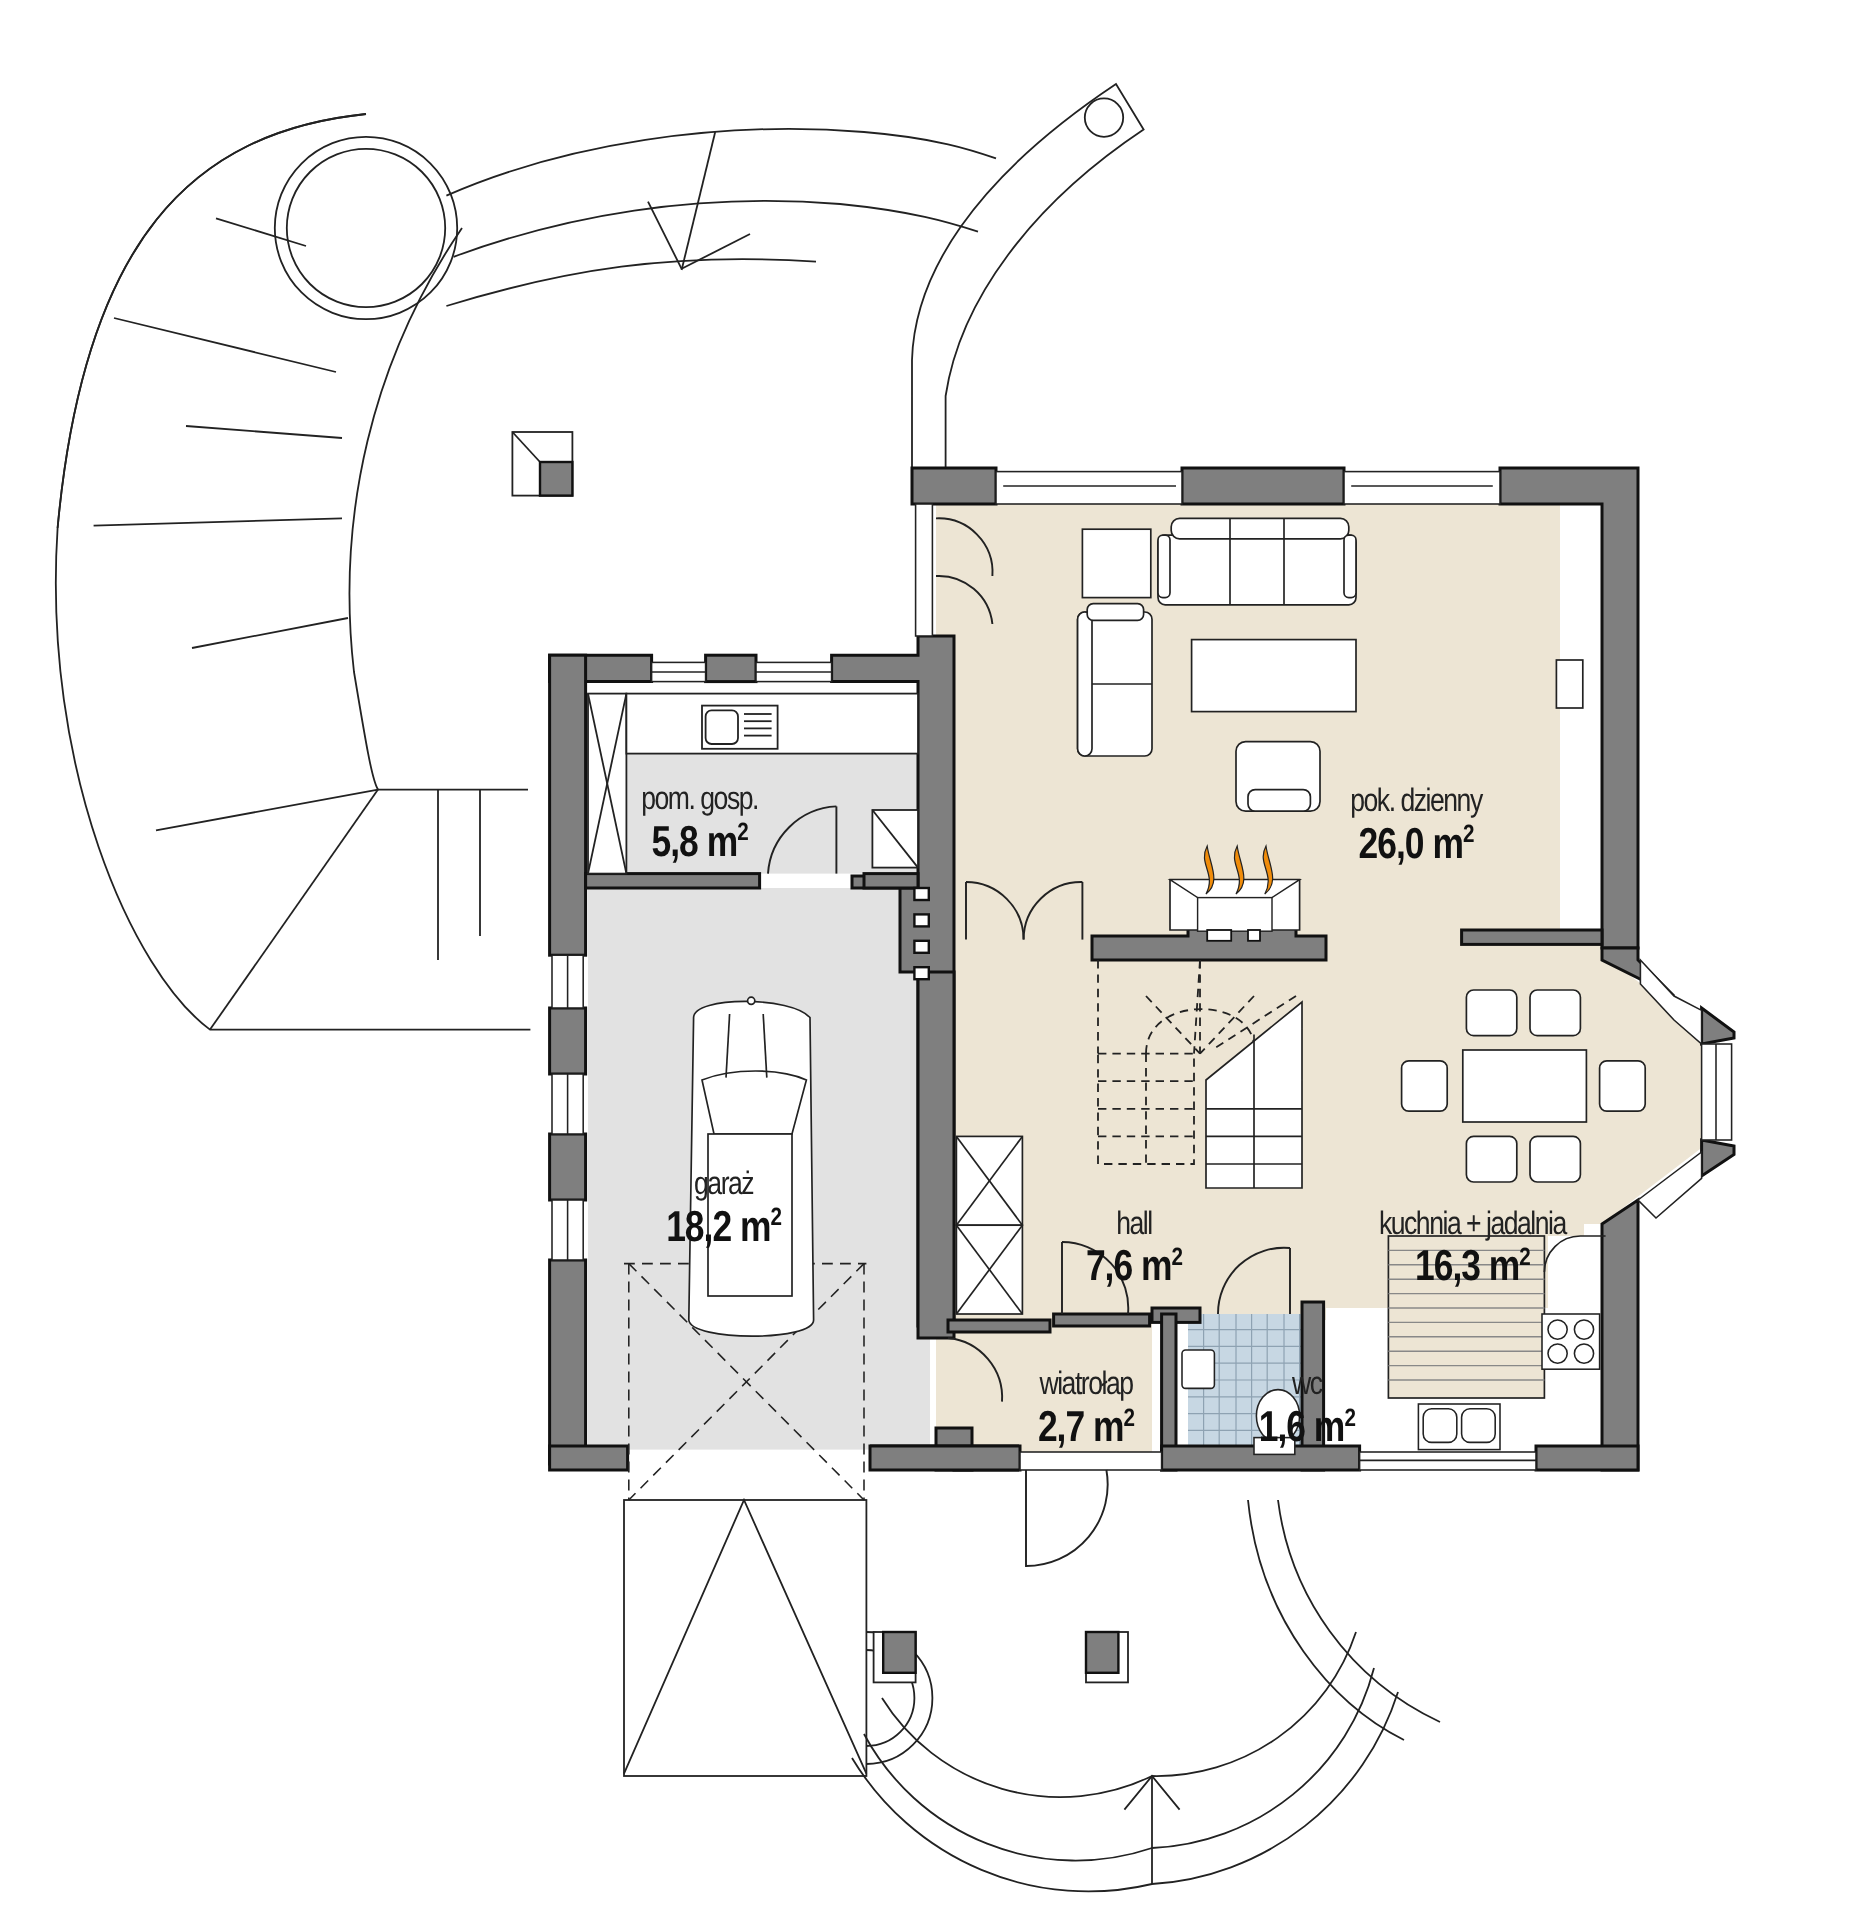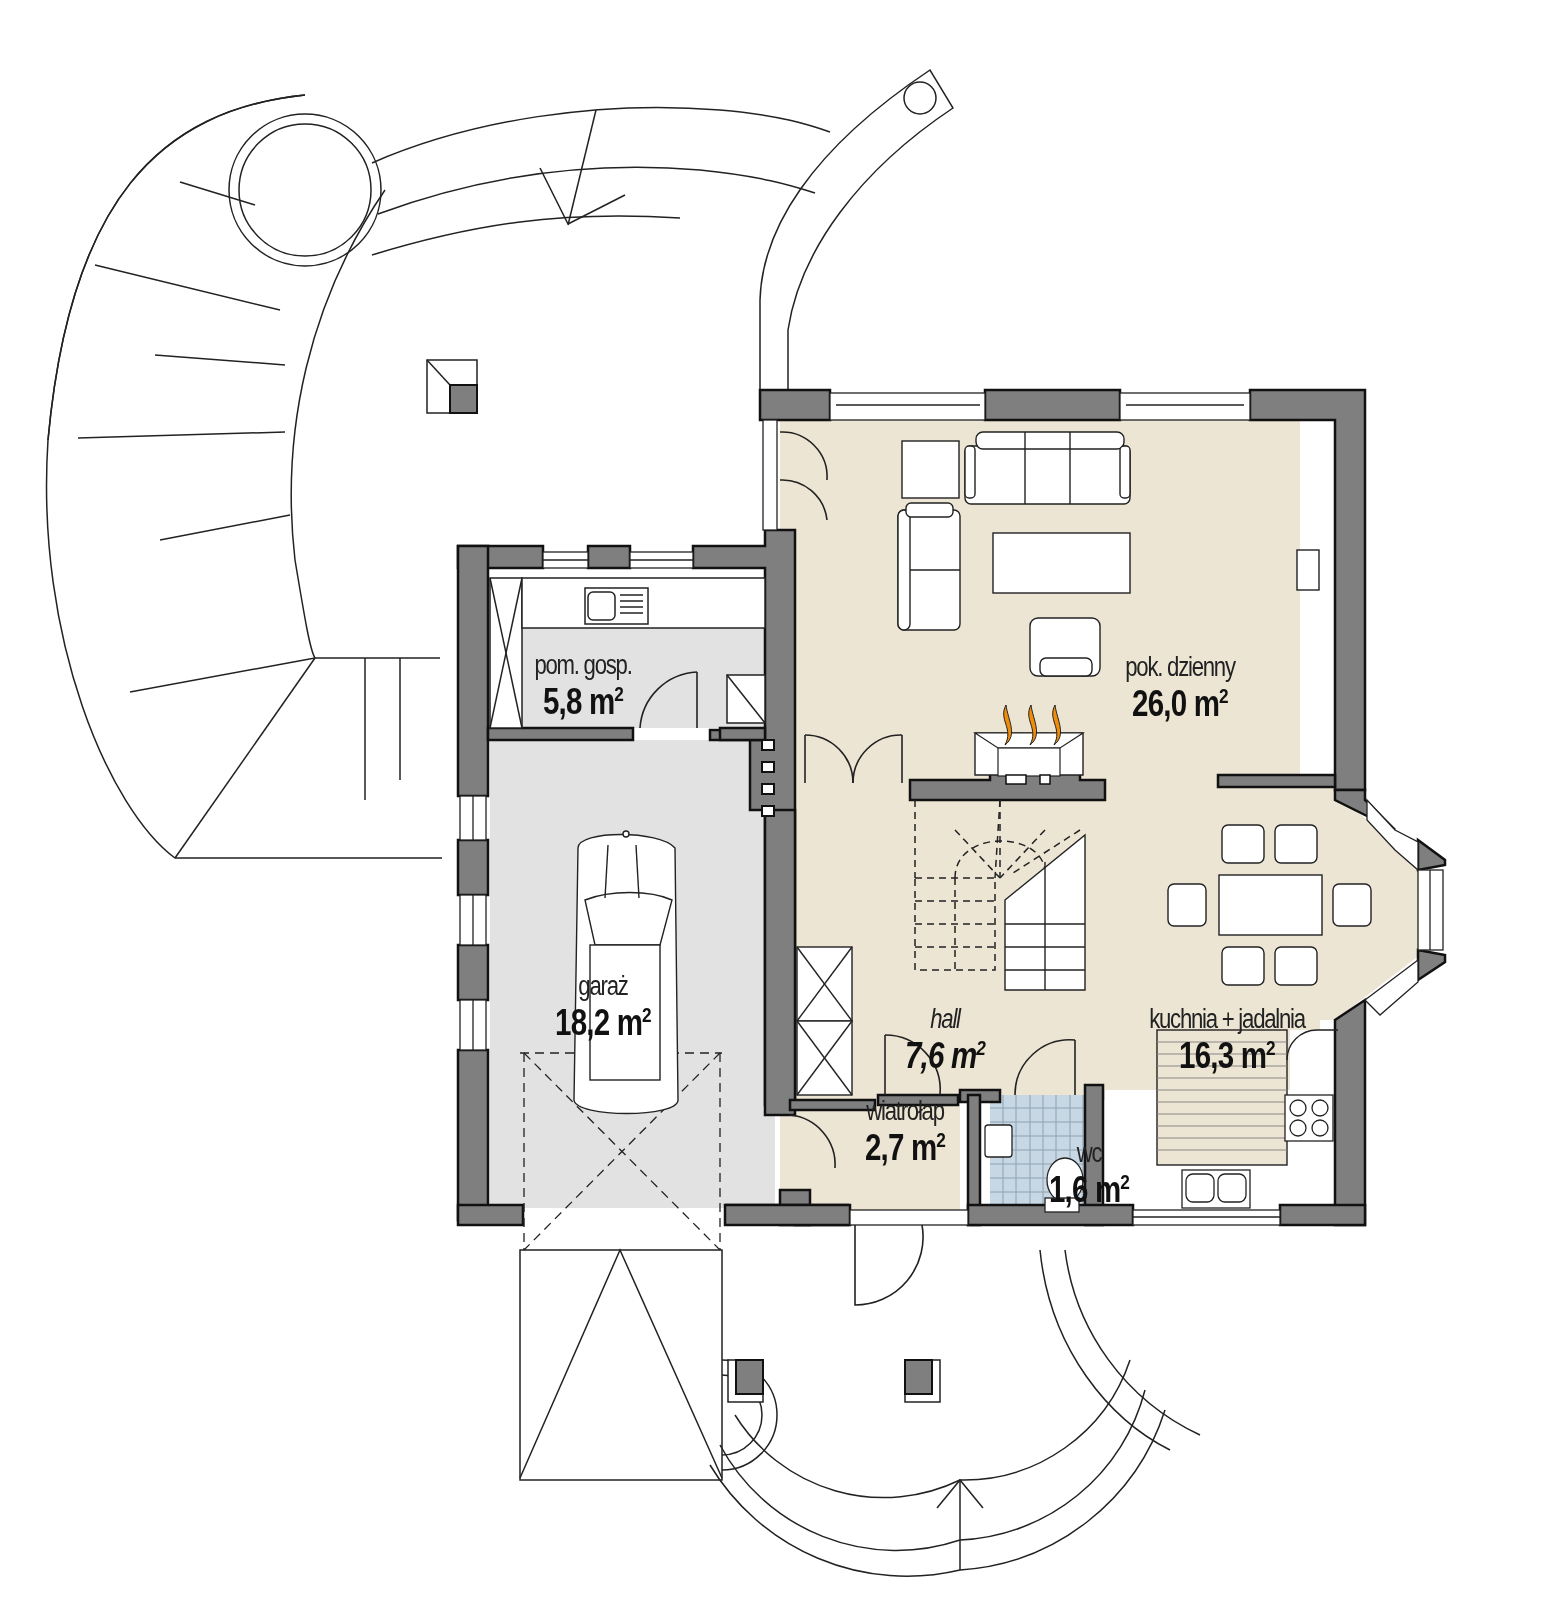--- a/index.html
+++ b/index.html
@@ -339,28 +339,28 @@
   <span class="room-area"><span>5,8 m</span><sup>2</sup></span>
 </div>
 <div class="room-label" style="left:1095px; top:636px; width:170px;">
   <span class="room-name">pok. dzienny</span>
   <span class="room-area"><span>26,0 m</span><sup>2</sup></span>
 </div>
 <div class="room-label" style="left:518px; top:955px; width:170px;">
   <span class="room-name">garaż</span>
   <span class="room-area"><span>18,2 m</span><sup>2</sup></span>
 </div>
-<div class="room-label" style="left:880px; top:988px; width:130px;font-style:italic;">
+<div class="room-label" style="left:880px; top:988px; width:130px;">
   <span class="room-name">hall</span>
   <span class="room-area"><span>7,6 m</span><sup>2</sup></span>
 </div>
 <div class="room-label" style="left:1092px; top:988px; width:270px;">
   <span class="room-name">kuchnia + jadalnia</span>
   <span class="room-area"><span>16,3 m</span><sup>2</sup></span>
 </div>
-<div class="room-label" style="left:835px; top:1080px; width:140px;">
+<div class="room-label" style="left:835px; top:1122px; width:140px;">
   <span class="room-name">wiatrołap</span>
   <span class="room-area"><span>2,7 m</span><sup>2</sup></span>
 </div>
 <div class="room-label" style="left:1024px; top:1122px; width:130px;">
   <span class="room-name">wc</span>
   <span class="room-area"><span>1,6 m</span><sup>2</sup></span>
 </div>
 
 </body></html>

